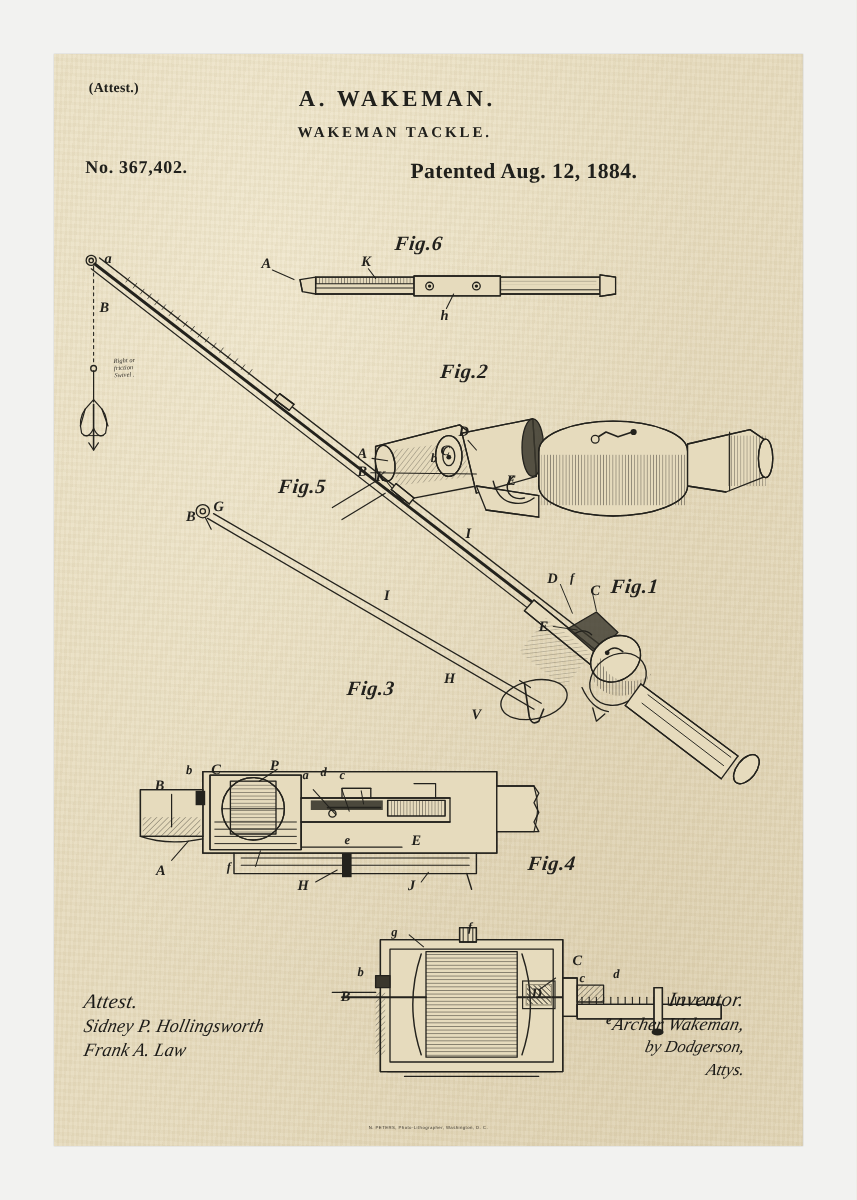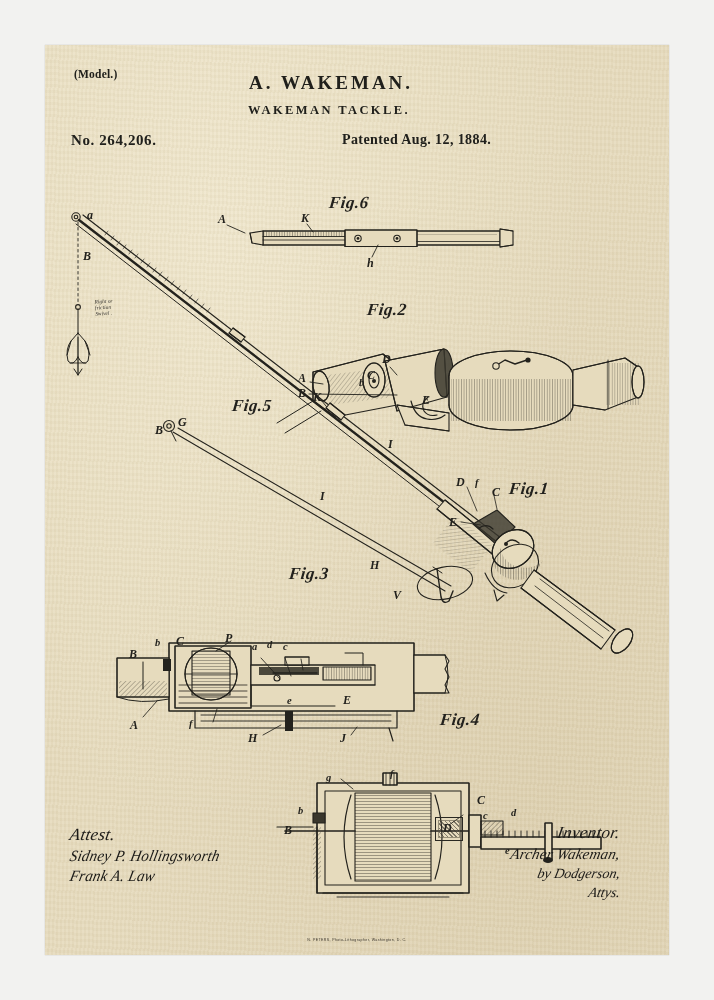--- a/index.html
+++ b/index.html
@@ -27,21 +27,21 @@
       radial-gradient(ellipse at 80% 85%, rgba(190,170,130,.22), rgba(0,0,0,0) 62%);
     mix-blend-mode:normal;
   }
   #ink{position:absolute;inset:0;}
   .txt{position:absolute;color:#20201c;white-space:nowrap;}
   .hdr{font-family:"Liberation Serif", serif;font-weight:bold;letter-spacing:.5px;}
   .model{font-size:11.5px;letter-spacing:.2px;}
   .name{font-size:19px;letter-spacing:3px;}
   .subj{font-size:12.5px;letter-spacing:2.4px;}
   .num{font-size:15px;letter-spacing:.6px;}
-  .pat{font-size:14px;letter-spacing:.4px;}
+  .pat{font-size:18px;letter-spacing:.4px;}
   .figlabel{
     font-family:"Liberation Serif", serif;
     font-style:italic;font-weight:bold;font-size:17px;
     letter-spacing:.5px;color:#22211d;
     transform:skewX(-6deg);
   }
   .ref{
     font-family:"Liberation Serif", serif;
     font-style:italic;font-weight:bold;font-size:12px;color:#22211d;
   }
@@ -68,27 +68,27 @@
     background:repeating-linear-gradient(45deg,#2c2a23 0 1px,rgba(0,0,0,0) 1px 3px);
     opacity:.55;
   }
 </style>
 </head>
 <body>
 
 <div id="sheet">
   <div id="ink">
 
-    <div class="txt hdr model" style="left:29px;top:23px;">(Model.)</div>
+    <div class="txt hdr model" style="left:29px;top:23px;">(Attest.)</div>
 
     <div class="txt hdr name" style="left:204px;top:27px;">A. WAKEMAN.</div>
 
     <div class="txt hdr subj" style="left:203px;top:58px;">WAKEMAN TACKLE.</div>
 
-    <div class="txt hdr num" style="left:26px;top:87px;">No. 264,206.</div>
+    <div class="txt hdr num" style="left:26px;top:87px;">No. 367,402.</div>
 
     <div class="txt hdr pat" style="left:297px;top:87px;">Patented Aug. 12, 1884.</div>
 
     <svg width="624" height="910" viewBox="0 0 624 910" style="position:absolute;left:0;top:0;">
       <defs>
         <g id="hatch-d"></g>
         <pattern id="hatchA" width="4" height="4" patternUnits="userSpaceOnUse" patternTransform="rotate(60)">
           <line x1="0" y1="0" x2="0" y2="4" stroke="#2a2822" stroke-width="1.1"></line>
         </pattern>
         <pattern id="hatchB" width="3" height="3" patternUnits="userSpaceOnUse" patternTransform="rotate(15)">

